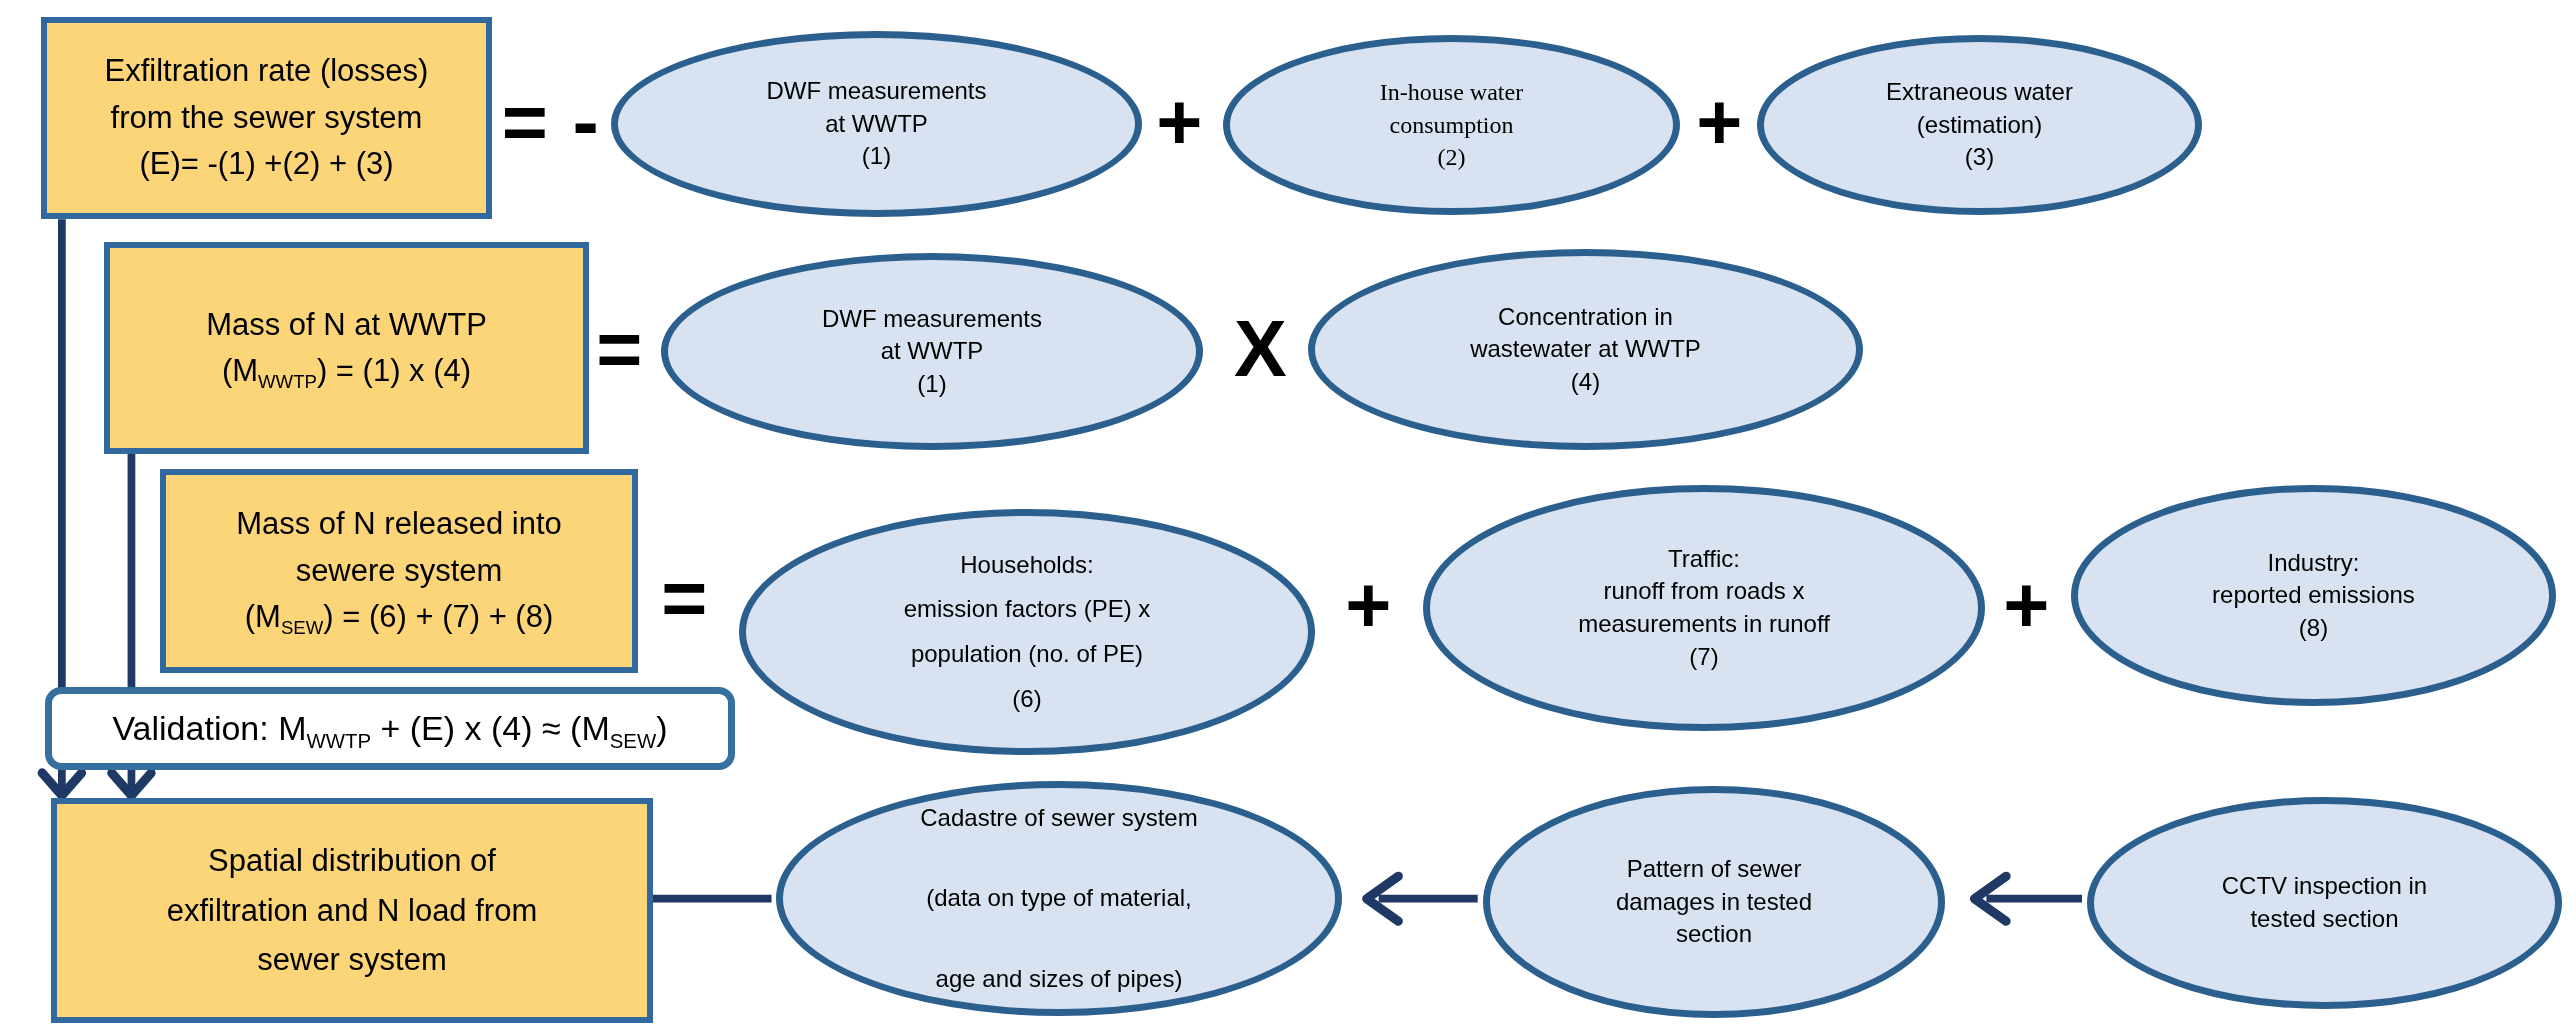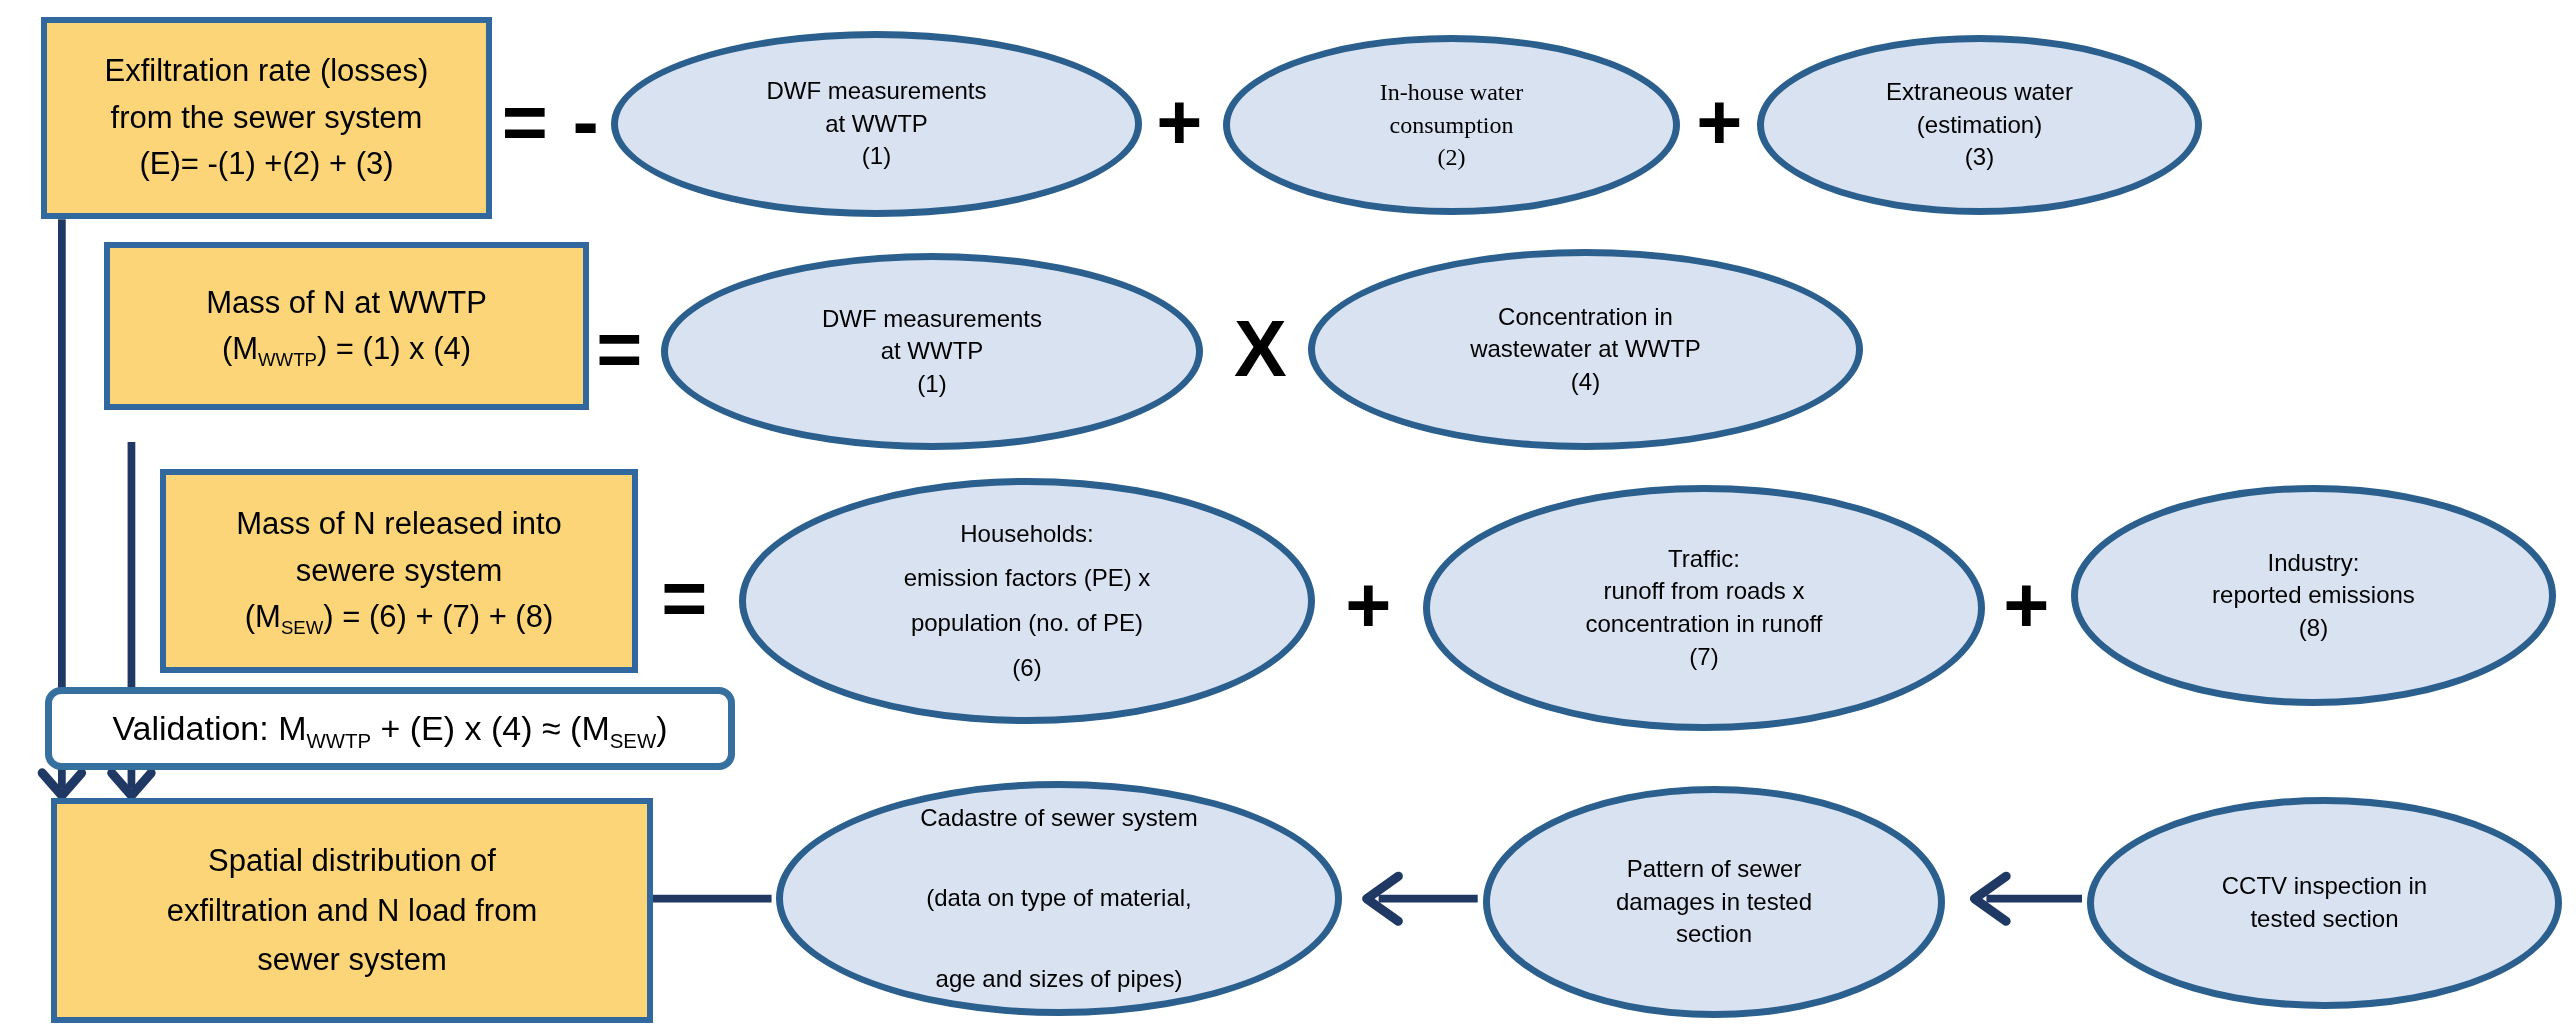--- a/index.html
+++ b/index.html
@@ -27,29 +27,29 @@
   sub{font-size:0.60em; line-height:0;}
   
   #box-exfiltration{left:41px; top:17px; width:451px; height:202px;}
   #op-eqminus{left:483px; top:82px; width:136px; height:79px;}
   #el-dwf1{left:611px; top:31px; width:531px; height:186px;}
   #op-plus1{left:1145px; top:82px; width:70px; height:79px;}
   #el-inhouse{left:1223px; top:35px; width:457px; height:180px;font-family:Liberation Serif, serif;}
   #op-plus2{left:1685px; top:82px; width:70px; height:79px;}
   #el-extraneous{left:1757px; top:35px; width:445px; height:180px;}
   
-  #box-masswwtp{left:104px; top:242px; width:485px; height:168px;}
+  #box-masswwtp{left:104px; top:242px; width:485px; height:212px;}
   #op-eq2{left:585px; top:309px; width:70px; height:79px;}
   #el-dwf2{left:661px; top:253px; width:542px; height:197px;}
   #op-times{left:1224px; top:309px; width:74px; height:79px;}
   #el-concentration{left:1308px; top:249px; width:555px; height:201px;}
   
   #box-masssewer{left:160px; top:469px; width:478px; height:204px;}
   #op-eq3{left:650px; top:558px; width:70px; height:79px;}
-  #el-households{left:739px; top:478px; width:576px; height:246px;gap:12px;}
+  #el-households{left:739px; top:509px; width:576px; height:246px;gap:12px;}
   #op-plus3{left:1334px; top:565px; width:70px; height:79px;}
   #el-traffic{left:1423px; top:485px; width:562px; height:246px;}
   #op-plus4{left:1992px; top:565px; width:70px; height:79px;}
   #el-industry{left:2071px; top:485px; width:485px; height:221px;}
   
   #box-validation{left:45px; top:687px; width:690px; height:83px;}
   
   #box-spatial{left:51px; top:798px; width:602px; height:225px; line-height:1.6;}
   #el-cadastre{left:776px; top:781px; width:566px; height:235px;gap:48px;}
   #el-pattern{left:1483px; top:786px; width:462px; height:232px;}
@@ -138,21 +138,21 @@
   <div class="node ellipse" id="el-households">
       <div><span>Households:</span></div>
       <div><span>emission factors (PE) x</span></div>
       <div><span>population (no. of PE)</span></div>
       <div><span>(6)</span></div>
     </div>
   <div class="op" id="op-plus3">+</div>
   <div class="node ellipse" id="el-traffic">
       <div><span>Traffic:</span></div>
       <div><span>runoff from roads x</span></div>
-      <div><span>concentration in runoff</span></div>
+      <div><span>measurements in runoff</span></div>
       <div><span>(7)</span></div>
     </div>
   <div class="op" id="op-plus4">+</div>
   <div class="node ellipse" id="el-industry">
       <div><span>Industry:</span></div>
       <div><span>reported emissions</span></div>
       <div><span>(8)</span></div>
     </div>
 
   <div class="node vbox" id="box-validation">

